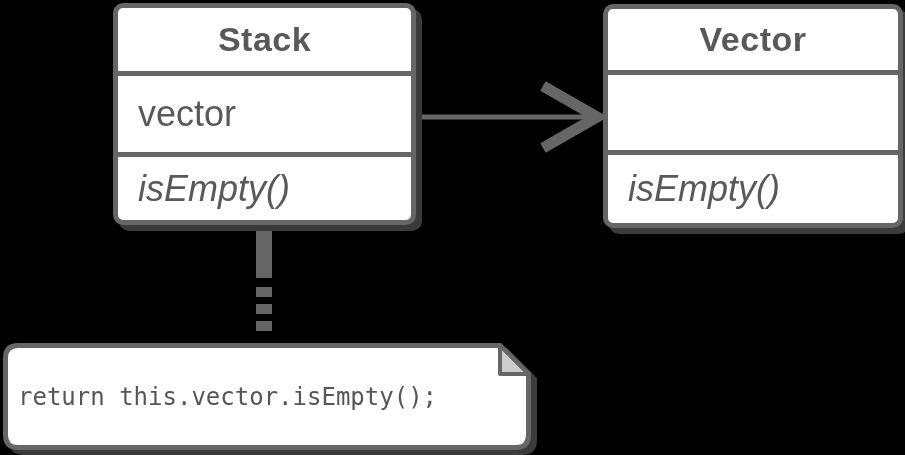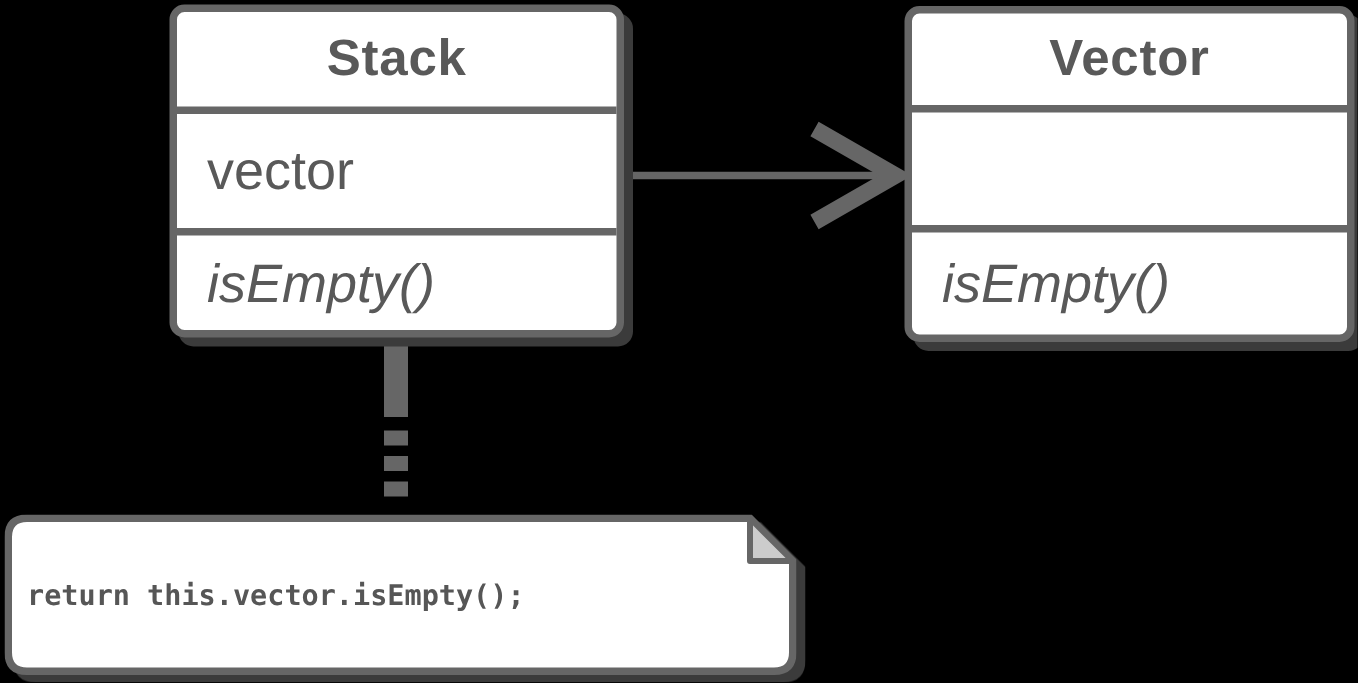--- a/index.html
+++ b/index.html
@@ -37,21 +37,21 @@
 
   .note { position:absolute; left:3px; top:343px; width:528px; height:107px; }
   .note-shape {
     position:absolute; left:0; top:0; width:528px; height:107px;
     filter:drop-shadow(6px 5px 0 #3b3b3b);
   }
   .note-text {
     position:absolute; left:15px; top:0; height:100%;
     display:flex; align-items:center;
     font-family:"DejaVu Sans Mono", monospace;
-    font-size:19px; color:#565656; white-space:pre;font-weight:bold;
+    font-size:24px; color:#565656; white-space:pre;
   }
 </style>
 </head>
 <body>
 
 <div class="canvas">
 
   <svg class="connectors" viewBox="0 0 905 455" xmlns="http://www.w3.org/2000/svg">
 
     <line x1="416" y1="117" x2="594" y2="117" stroke="#666666" stroke-width="5"></line>

